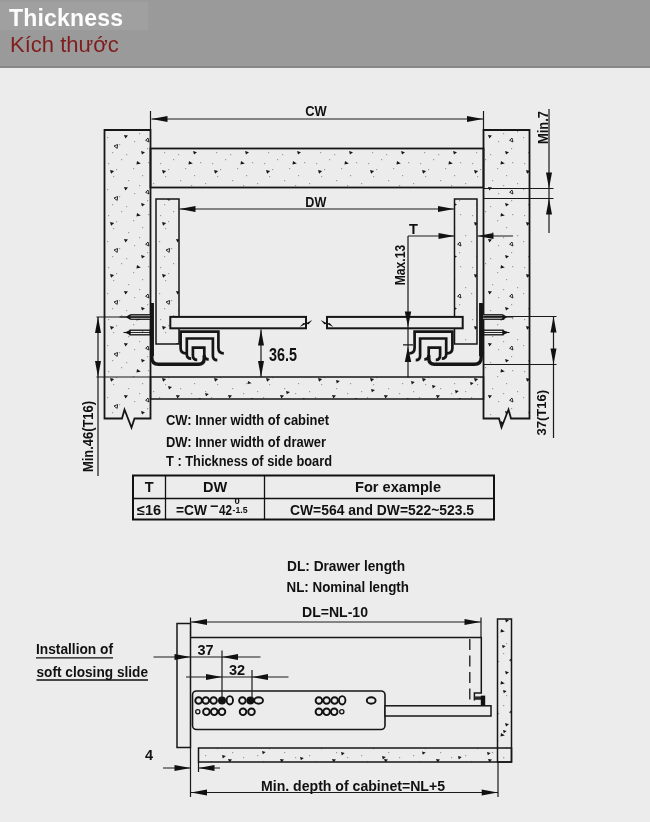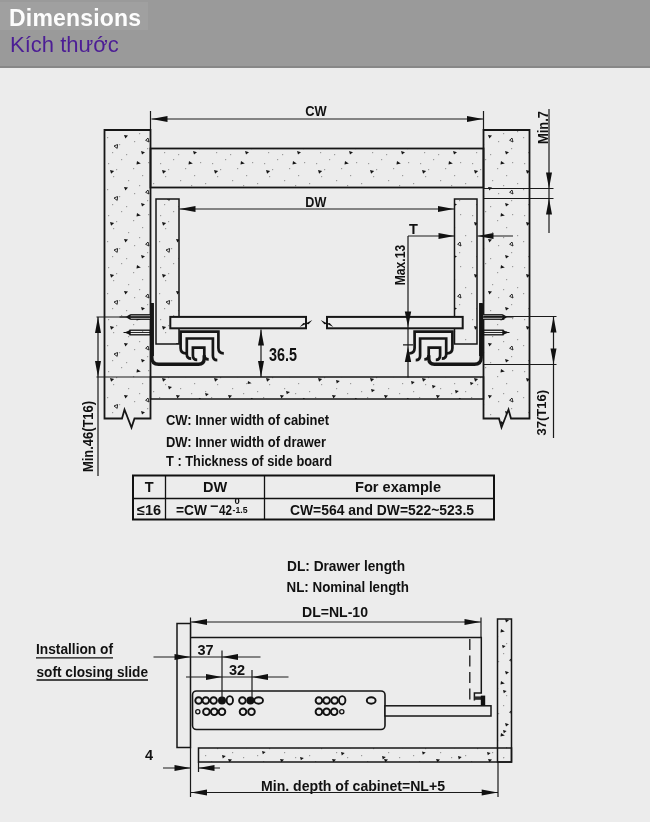--- a/index.html
+++ b/index.html
@@ -1,32 +1,32 @@
 <!DOCTYPE html>
 <html><head>
 <meta charset="utf-8">
 <style>
   html,body{margin:0;padding:0;}
   body{width:650px;height:822px;background:#ececec;font-family:"Liberation Sans",sans-serif;overflow:hidden;}
   #page{position:relative;width:650px;height:822px;}
   #hdr{position:absolute;left:0;top:0;width:650px;height:66px;background:#9a9a9a;border-bottom:2px solid #878787;}
   #hdr .t1{position:absolute;left:9px;top:5px;font-size:23px;font-weight:bold;color:#fdfdfd;letter-spacing:0.2px;}
-  #hdr .t2{position:absolute;left:10px;top:32px;font-size:22px;font-weight:normal;color:#4c1d95;}
+  #hdr .t2{position:absolute;left:10px;top:32px;font-size:22px;font-weight:normal;color:#7f1d1d;}
   #fig{position:absolute;left:0;top:0;}
   svg text{fill:#111;}
 </style>
 </head>
 <body>
 <div id="page">
 
   <div id="hdr">
 
     <div style="position:absolute;left:0;top:2px;width:148px;height:28px;background:#a0a0a0;"></div>
 
-    <div class="t1">Dimensions</div>
+    <div class="t1">Thickness</div>
 
     <div class="t2">Kích thước</div>
   </div>
   <svg id="fig" width="650" height="822" viewBox="0 0 650 822">
     <defs>
       <pattern id="spk" width="52" height="52" patternUnits="userSpaceOnUse">
         <g fill="#9b9b9b">
           <rect x="4" y="7" width="1.2" height="1.2"></rect>
             <rect x="17" y="3" width="1.2" height="1.2"></rect>
           <rect x="29" y="12" width="1.2" height="1.2"></rect>

